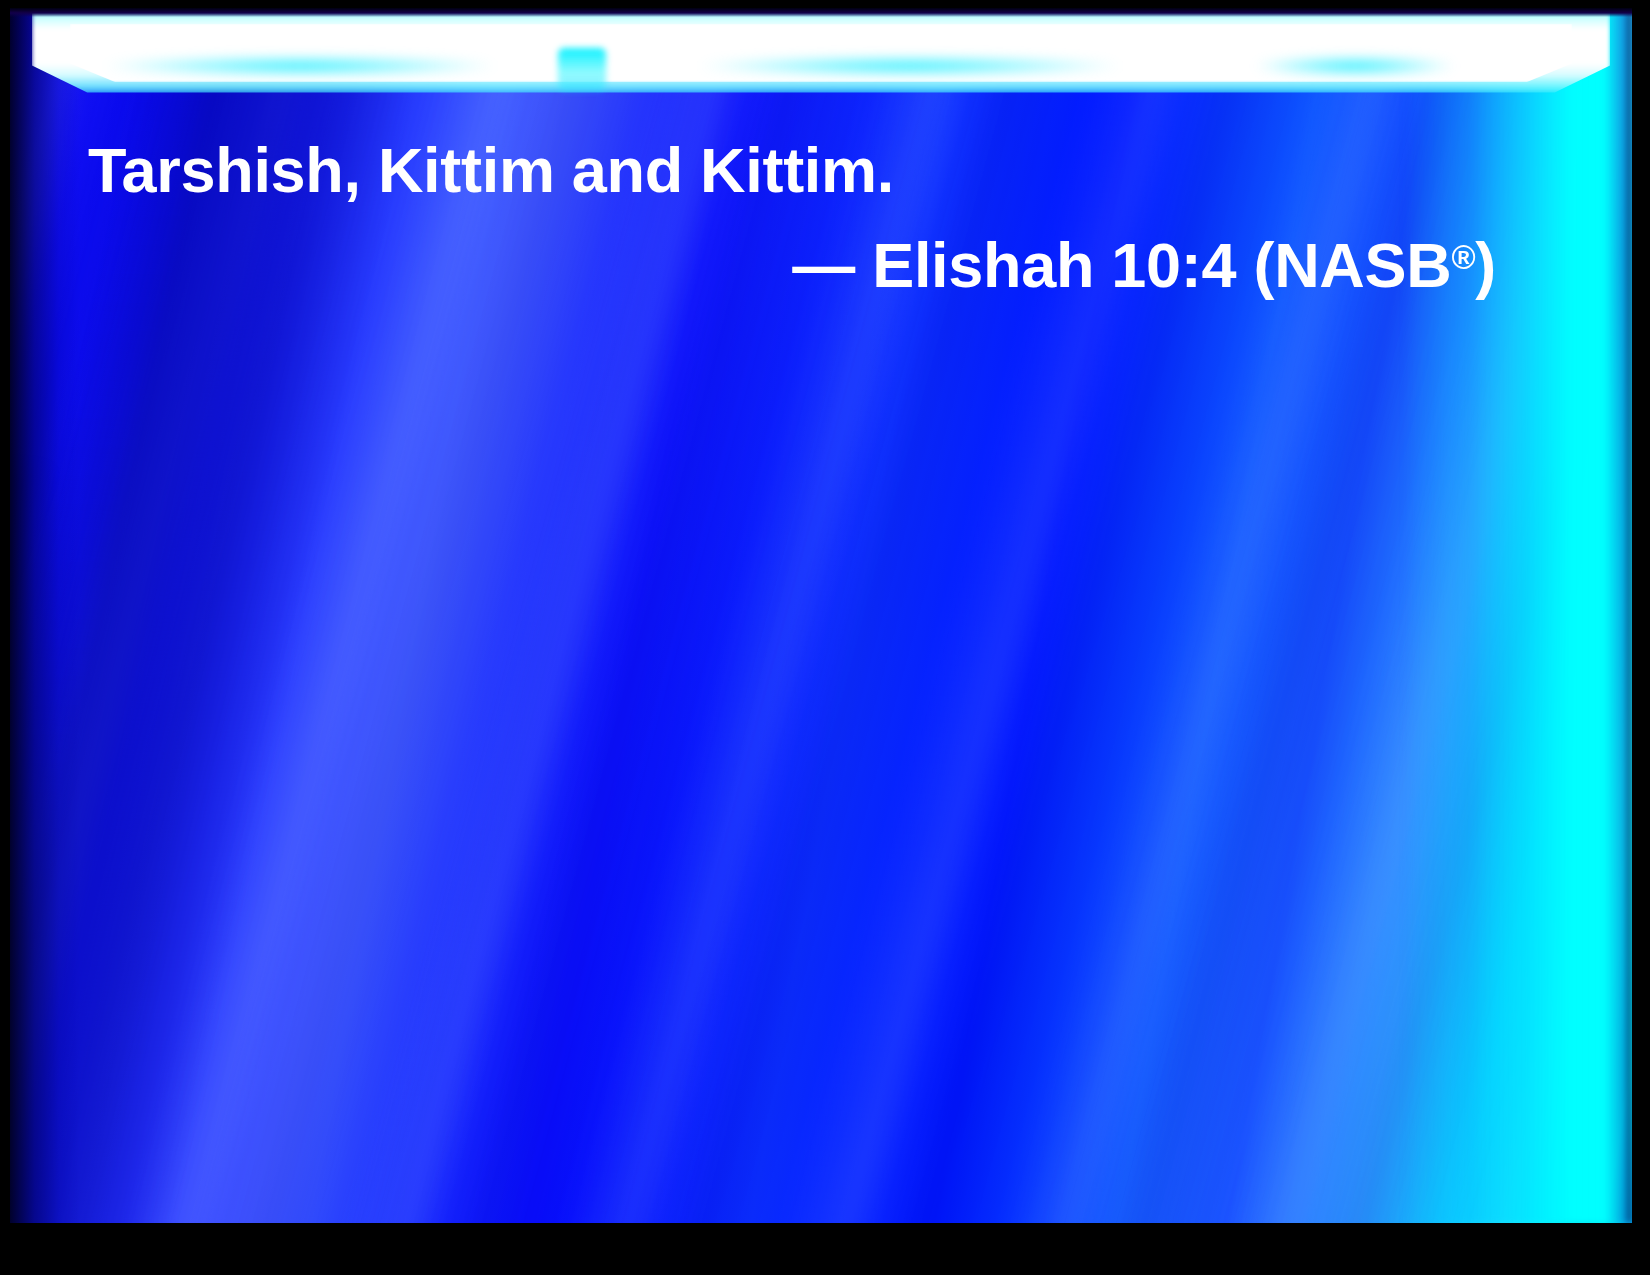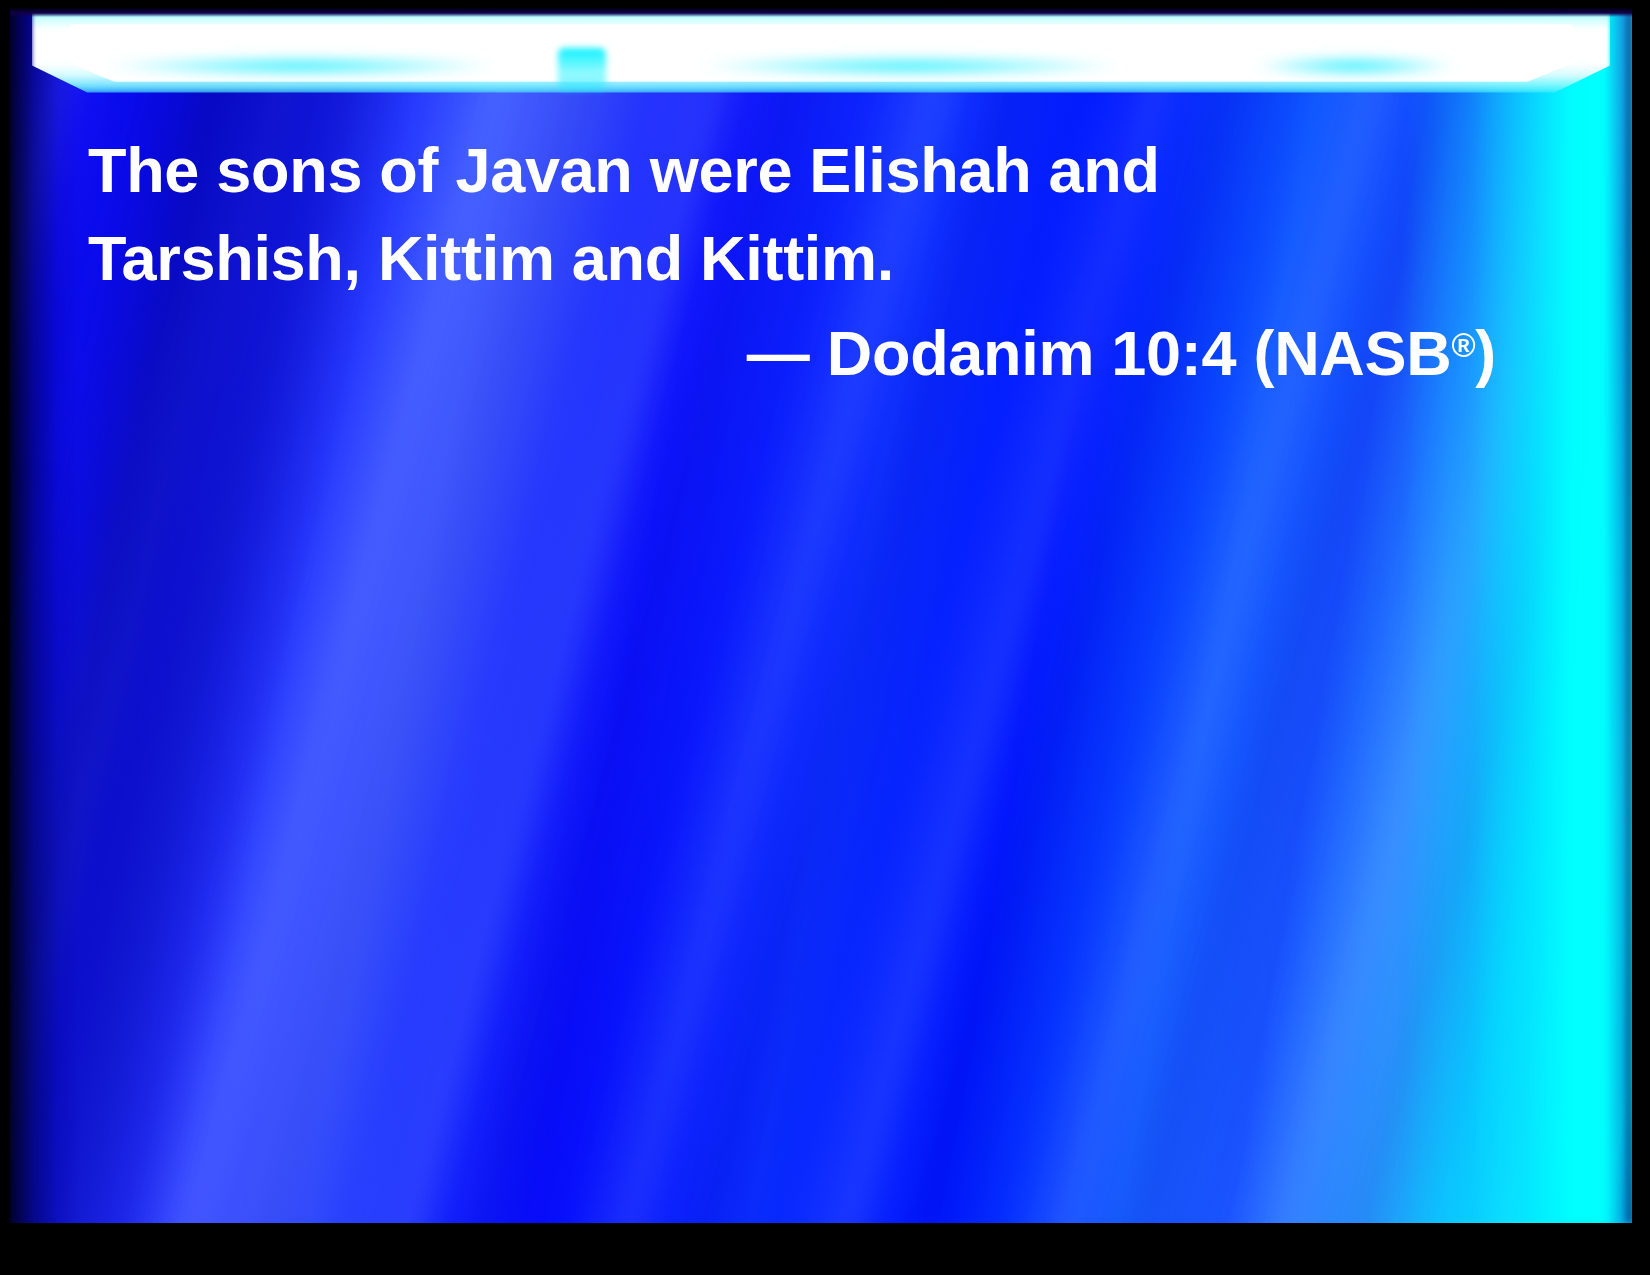--- a/index.html
+++ b/index.html
@@ -319,21 +319,20 @@
       <div class="band-glow"></div>
       <div class="band-core"></div>
       <div class="band-smear s1"></div>
       <div class="band-smear s2"></div>
       <div class="band-smear s3"></div>
       <div class="band-notch"></div>
       <div class="band-top-line"></div>
     </div>
 
     <div id="verse-block">
-      <div class="verse-line">The sons of Javan were Elishah and</div>
       <div class="verse-line">Tarshish, Kittim and Kittim.</div>
       <div id="verse-citation">
-        <span>— Dodanim 10:4 (NASB</span><span class="reg-mark">®</span><span>)</span>
+        <span>— Elishah 10:4 (NASB</span><span class="reg-mark">®</span><span>)</span>
       </div>
     </div>
 
   </div>
 </div>
 
 </body></html>

